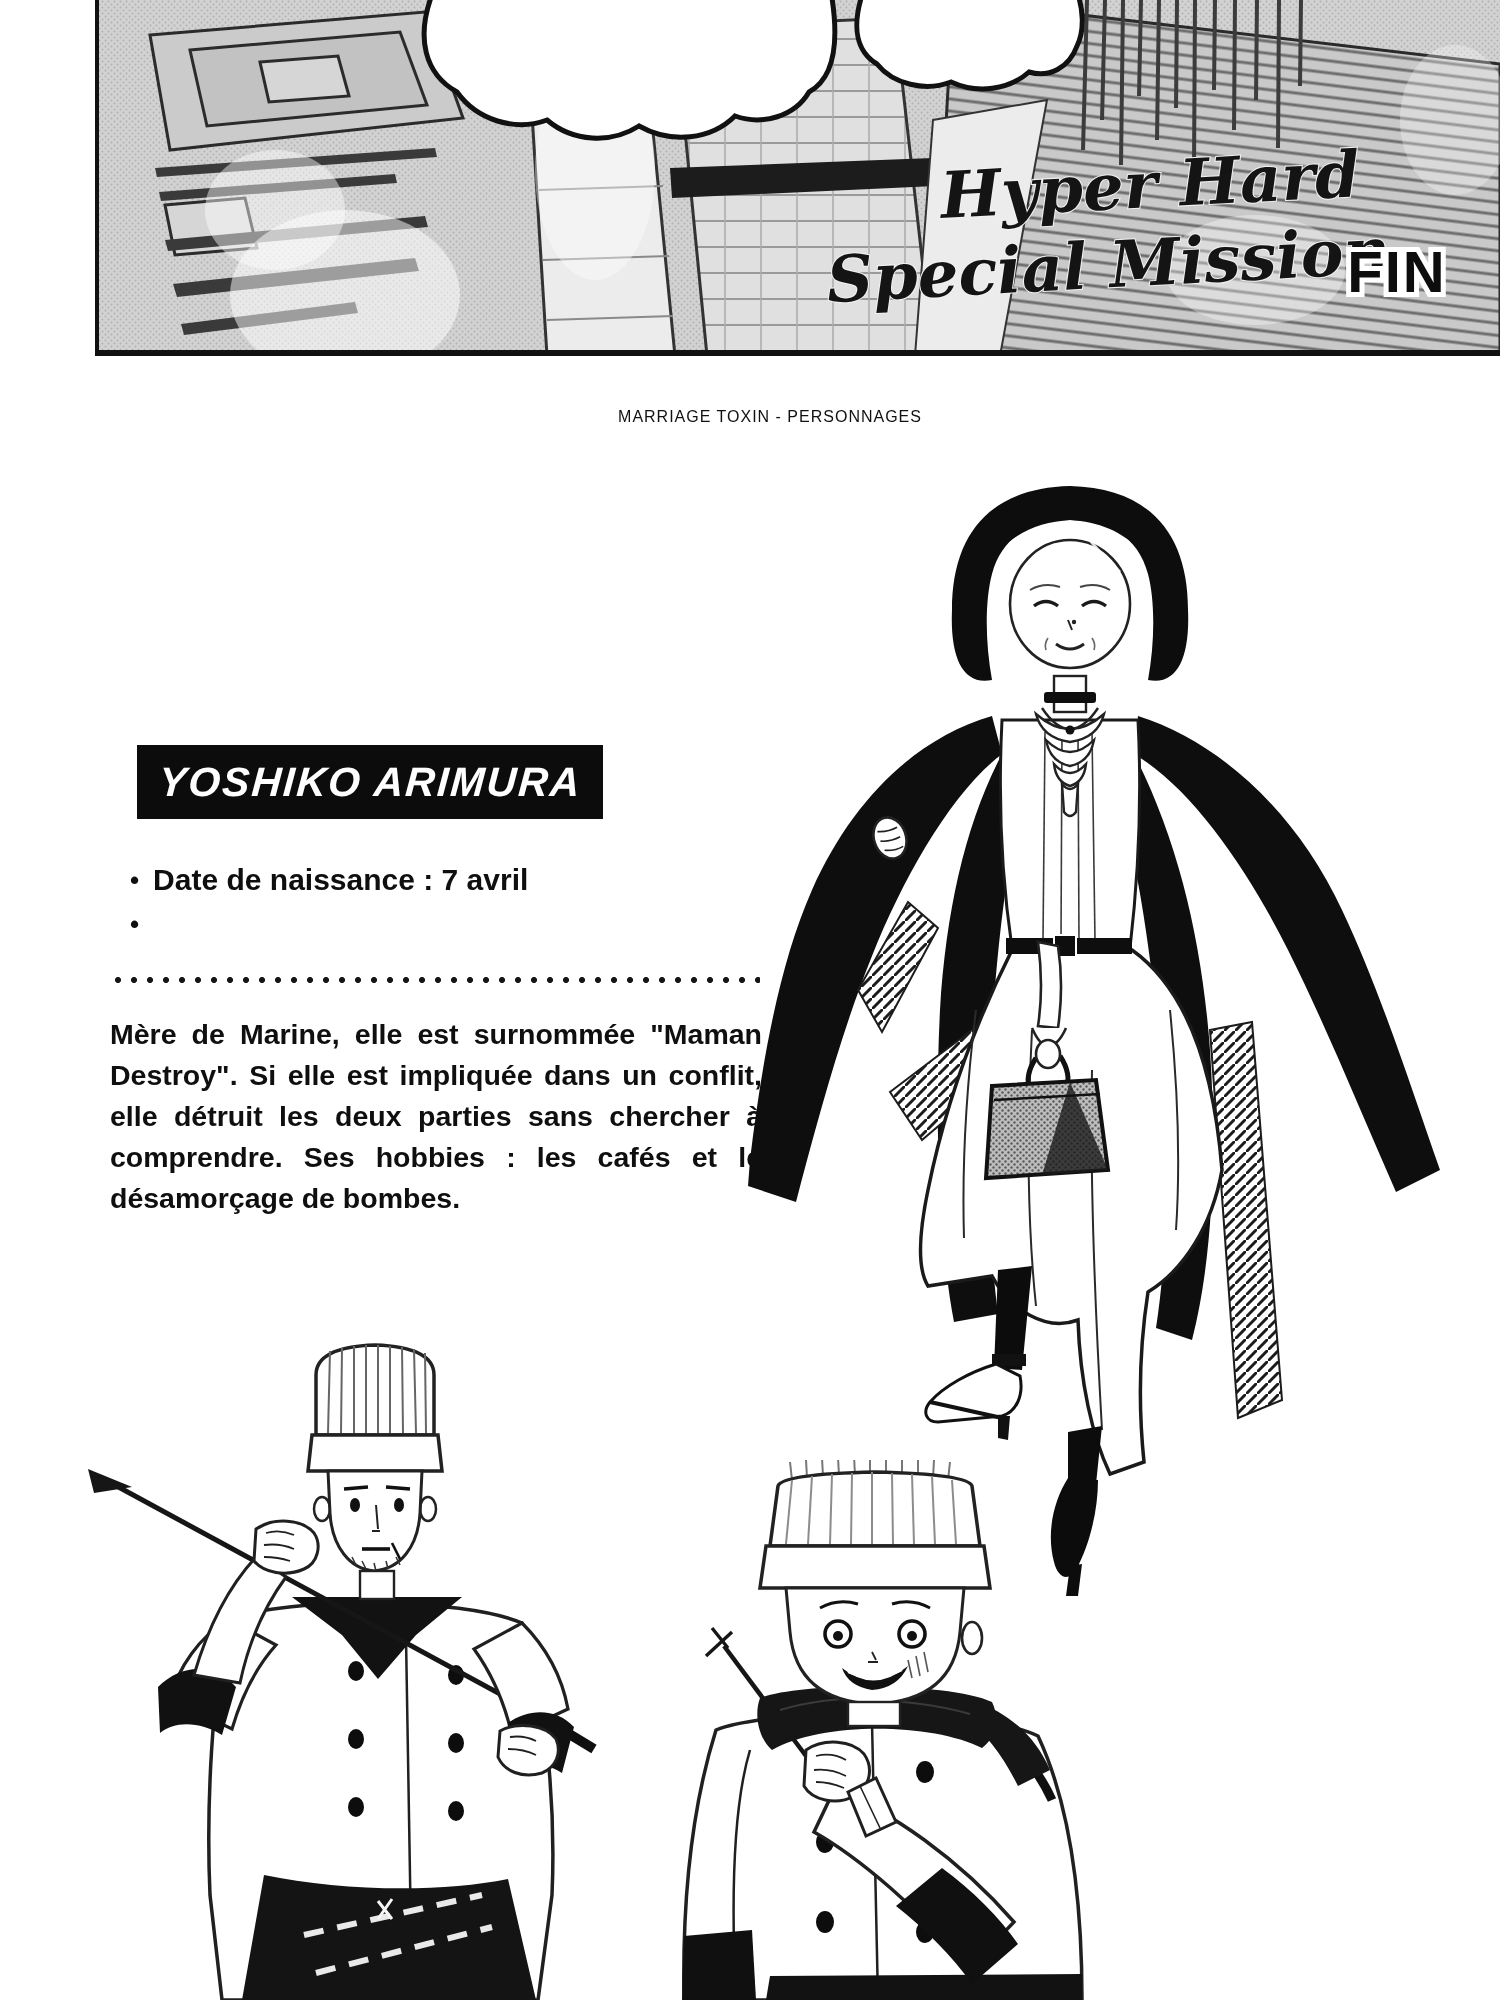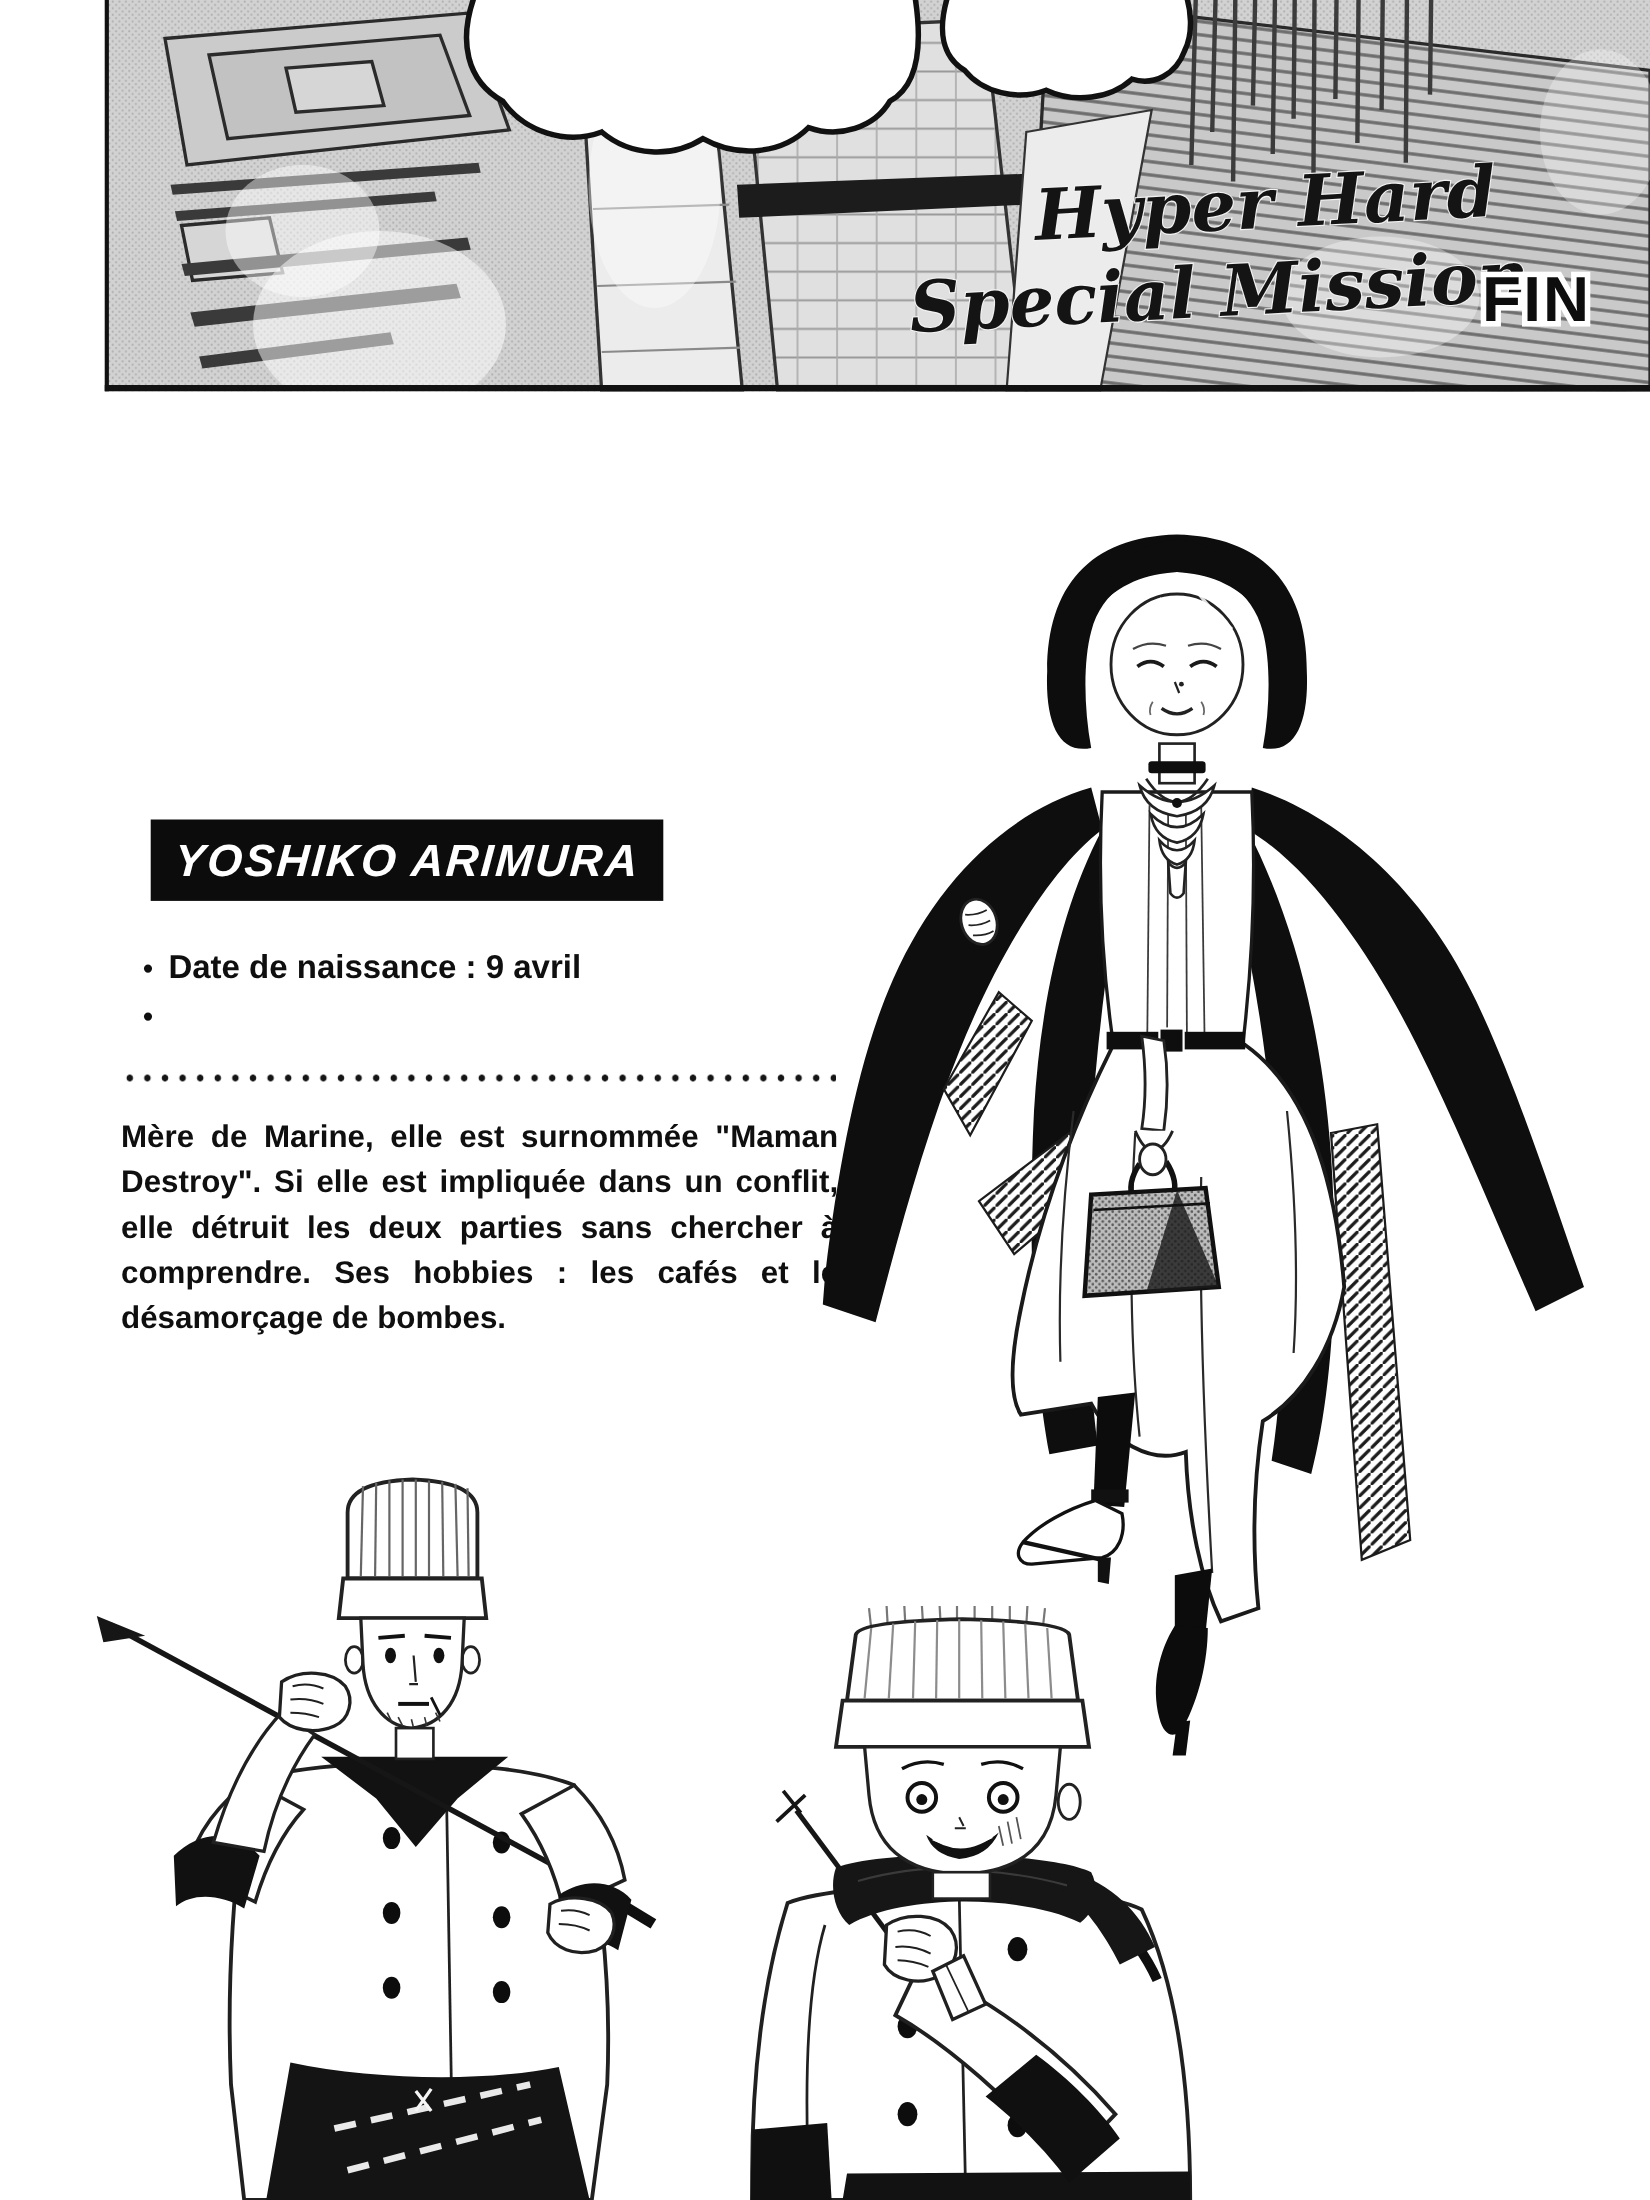--- a/index.html
+++ b/index.html
@@ -119,29 +119,32 @@
         <text x="1058" y="208" text-anchor="middle" font-family="DejaVu Serif, serif" font-style="italic" font-weight="bold" font-size="64" fill="#141414" stroke="#f2f2f2" stroke-width="2" paint-order="stroke">Hyper Hard</text>
         <text x="1012" y="286" text-anchor="middle" font-family="DejaVu Serif, serif" font-style="italic" font-weight="bold" font-size="64" fill="#141414" stroke="#f2f2f2" stroke-width="2" paint-order="stroke">Special Mission</text>
       </g>
       <text x="1302" y="292" text-anchor="middle" font-family="Liberation Sans, sans-serif" font-weight="700" font-size="58" letter-spacing="2" fill="#0d0d0d" stroke="#ffffff" stroke-width="10" paint-order="stroke">FIN</text>
 
       <line x1="2" y1="0" x2="2" y2="356" stroke="#111" stroke-width="4"></line>
       <line x1="0" y1="353" x2="1405" y2="353" stroke="#111" stroke-width="6"></line>
     </svg>
   </div>
 
+  <div class="page-title">
+    <span class="logo-part">MARRIAGE TOXIN - PERSONNAGES</span>
+  </div>
 
   <div class="name-banner">
     <span>YOSHIKO ARIMURA</span>
   </div>
 
   <ul class="facts">
     <li>
       <span class="bullet">•</span>
-      <span>Date de naissance : 9 avril</span>
+      <span>Date de naissance : 7 avril</span>
     </li>
     <li>
       <span class="bullet">•</span>
     </li>
   </ul>
 
   <div class="dotted-divider"></div>
 
   <p class="bio">Mère de Marine, elle est surnommée "Maman Destroy". Si elle est impliquée dans un conflit, elle détruit les deux parties sans chercher à comprendre. Ses hobbies : les cafés et le désamorçage de bombes.</p>
 

